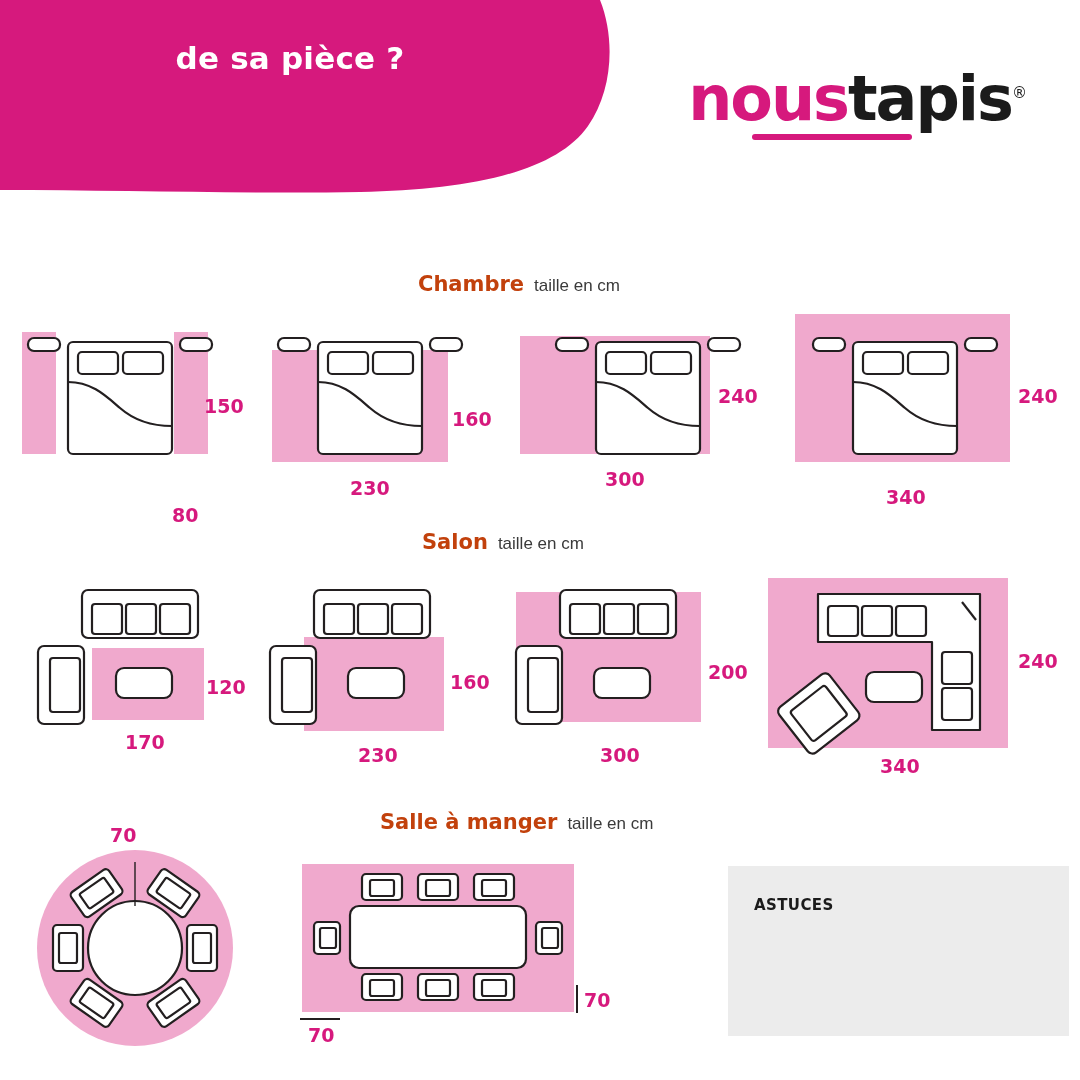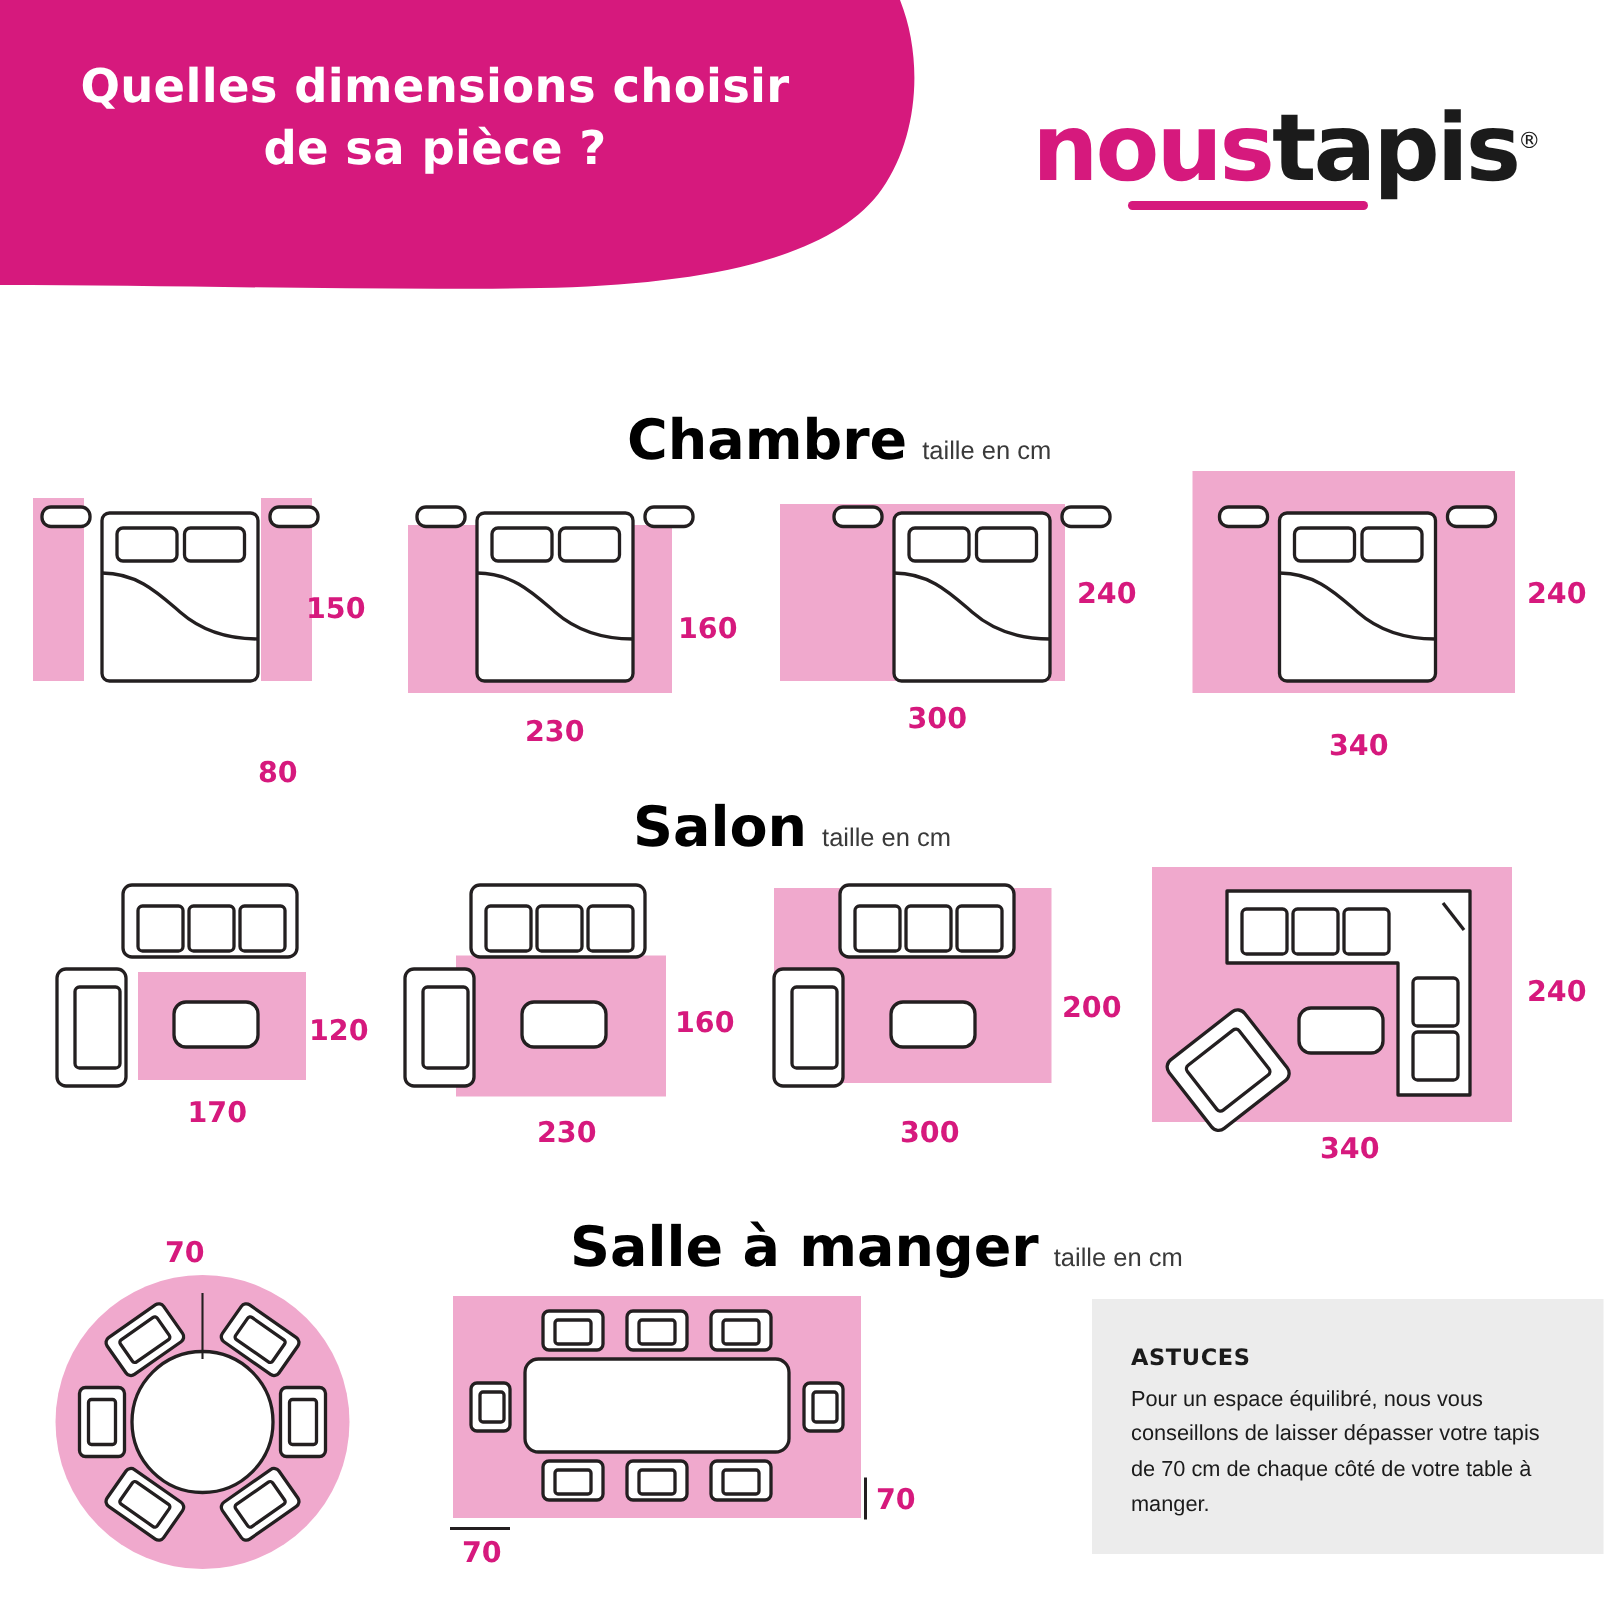--- a/index.html
+++ b/index.html
@@ -37,21 +37,21 @@
   .logo-underline{
     position:absolute;right:168px;top:134px;width:160px;height:6px;background:#d6197d;border-radius:3px;
   }
   
   .sec-head{
     position:absolute;
     white-space:nowrap;
   }
   .sec-head .t{
     font-family:"DejaVu Sans", sans-serif;
-    font-weight:bold;font-size:37px;color:#000000;
+    font-weight:bold;font-size:21px;color:#c2410c;
   }
   .sec-head .s{
     font-size:17px;color:#3a3a3a;margin-left:10px;
   }
   
   .rug{position:absolute;background:#f0a9cd;}
   .dim{
     position:absolute;color:#d6197d;font-weight:bold;font-size:19px;
     font-family:"DejaVu Sans", sans-serif;white-space:nowrap;
   }
@@ -75,21 +75,20 @@
 </style>
 </head>
 <body>
 
 <div class="header-blob">
   <svg width="660" height="215" viewBox="0 0 660 215">
     <path d="M0,0 L600,0 C616,40 612,92 588,126 C556,172 470,190 360,192 C250,194 120,190 0,190 Z" fill="#d6197d"></path>
   </svg>
 </div>
 <div class="header-title">
-  <div>Quelles dimensions choisir</div>
   <div>de sa pièce ?</div>
 </div>
 <div class="logo"><span class="allo">nous</span><span>tapis</span><span class="reg">®</span></div>
 <div class="logo-underline"></div>
 
 <div class="sec-head" style="left:418px;top:272px;">
   <span class="t">Chambre</span><span class="s">taille en cm</span>
 </div>
 
 <div class="rug" style="left:22px;top:332px;width:34px;height:122px;"></div>
@@ -297,14 +296,13 @@
     </g>
   </svg>
 </div>
 <div style="position:absolute;left:576px;top:985px;width:2px;height:28px;background:#231f20;"></div>
 <div class="dim" style="left:584px;top:989px;">70</div>
 <div style="position:absolute;left:300px;top:1018px;width:40px;height:2px;background:#231f20;"></div>
 <div class="dim" style="left:308px;top:1024px;">70</div>
 
 <div class="tips">
   <div class="tips-title">ASTUCES</div>
-  <div class="tips-body">Pour un espace équilibré, nous vous conseillons de laisser dépasser votre tapis de 70 cm de chaque côté de votre table à manger.</div>
 </div>
 
 </body></html>

